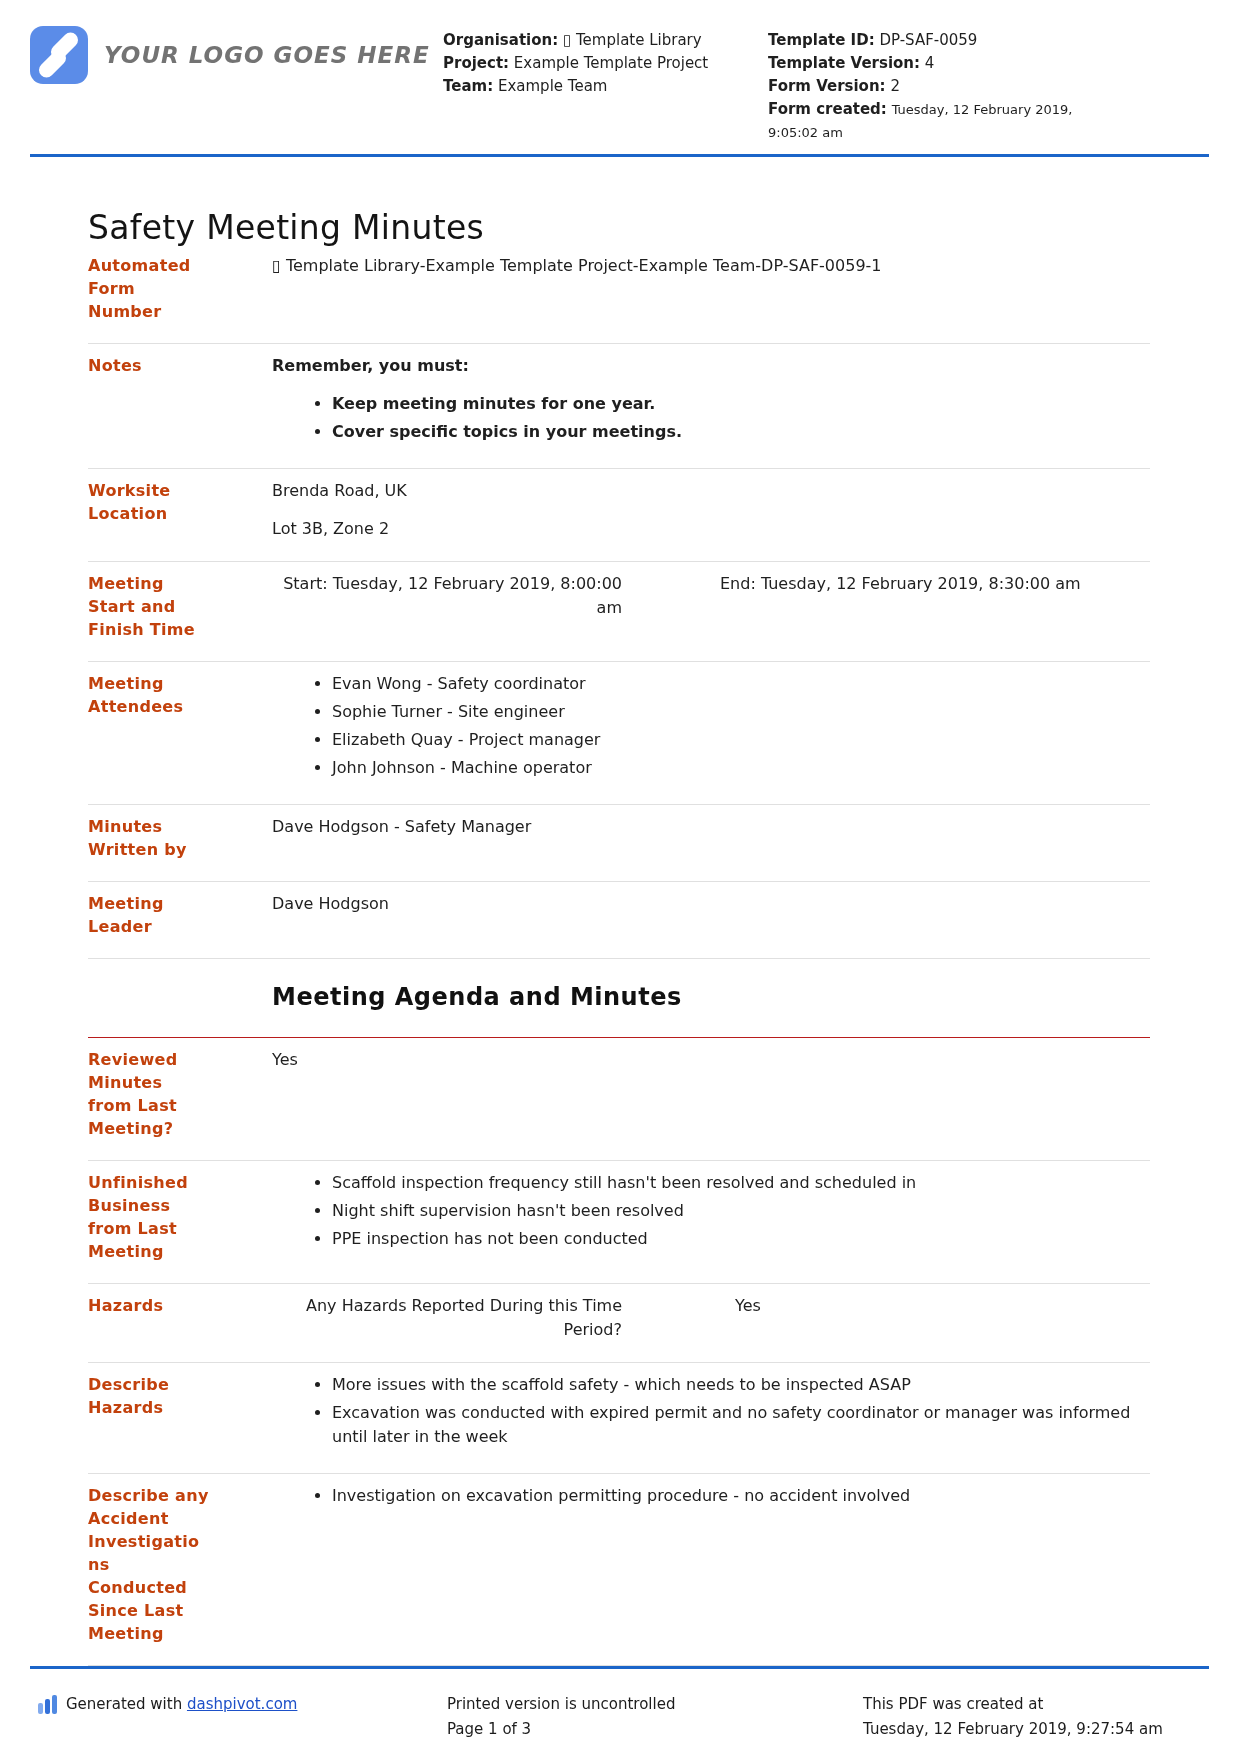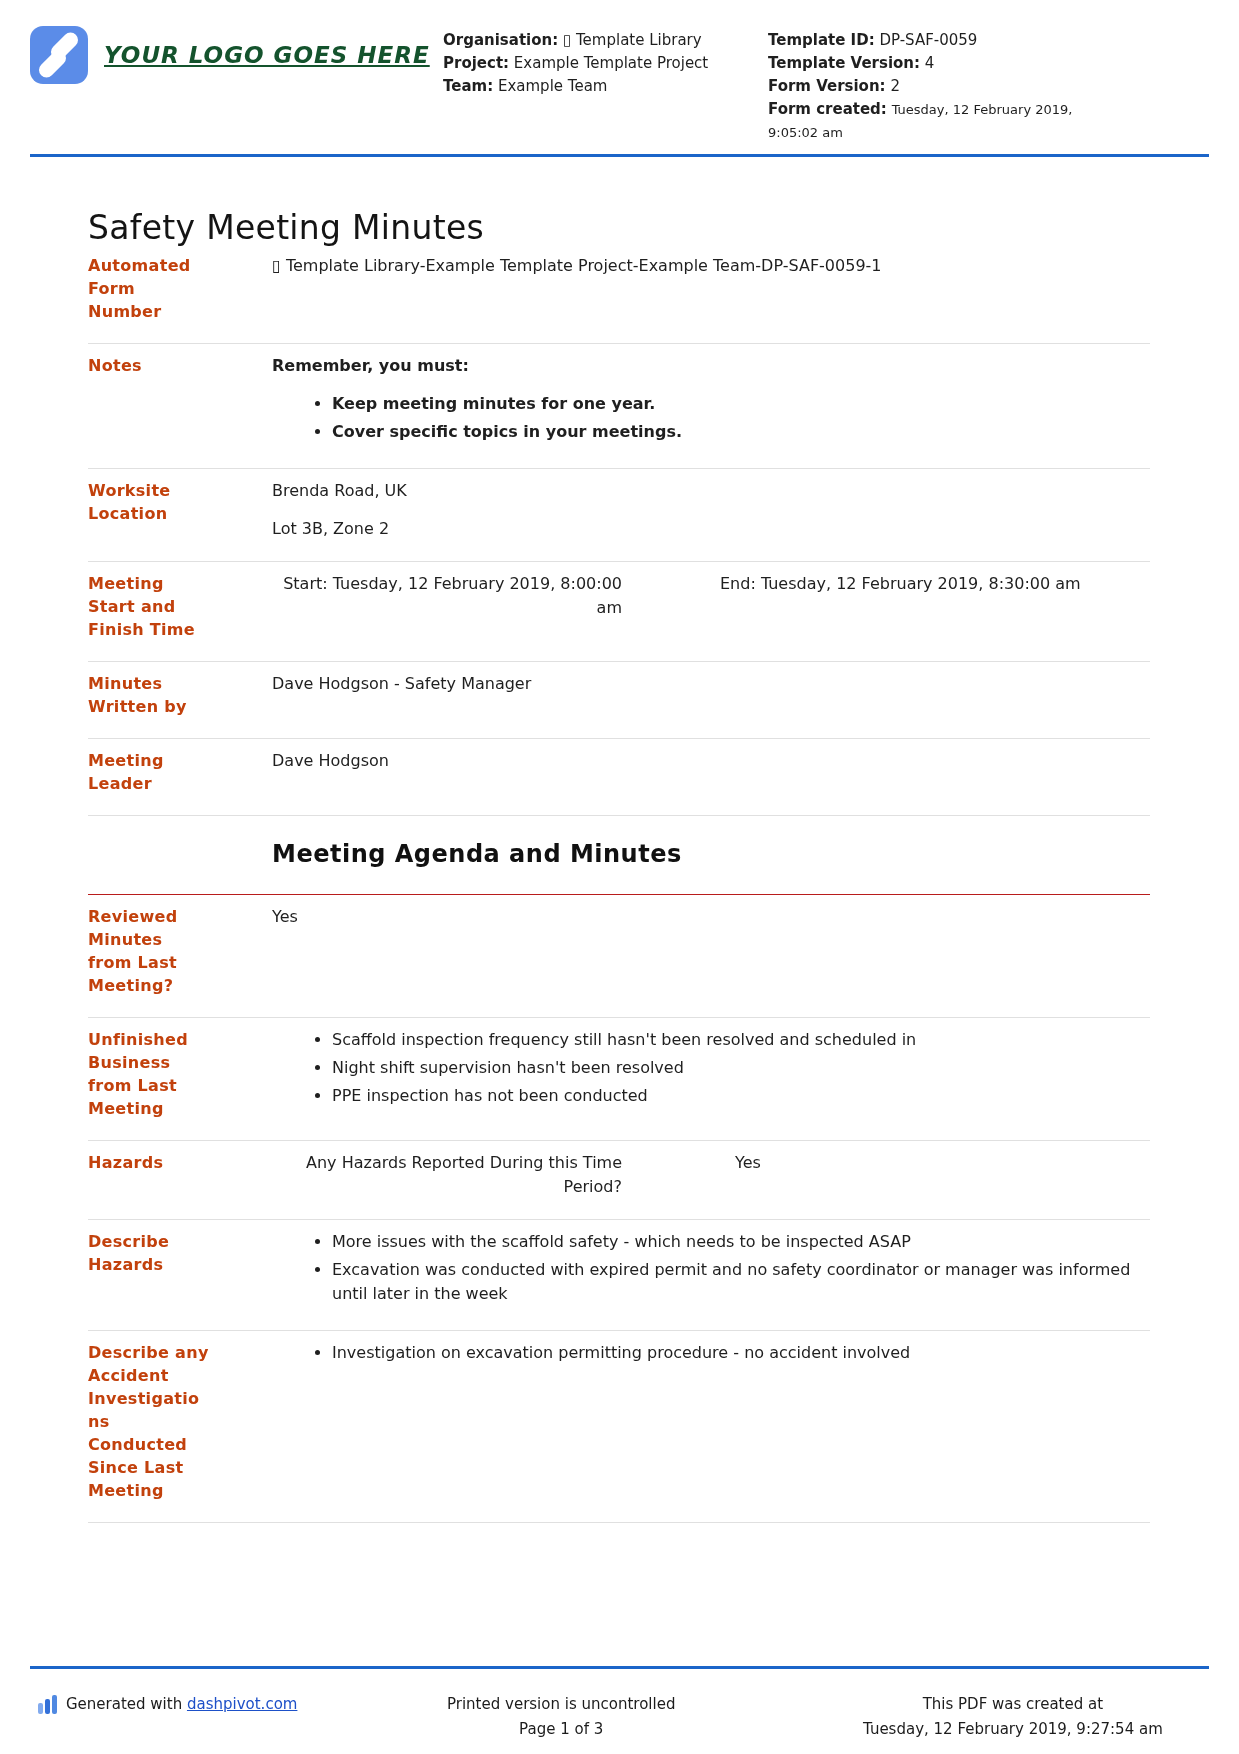--- a/index.html
+++ b/index.html
@@ -9,21 +9,21 @@
     color:#1f1f1f;-webkit-font-smoothing:antialiased;
   }
   .b{font-weight:bold;}
 
   
   .logo{position:absolute;left:30px;top:26px;display:flex;align-items:center;gap:16px;}
   .logo-mark{position:relative;width:58px;height:58px;border-radius:13px;background:#5b8ce8;overflow:hidden;flex:0 0 auto;}
   .logo-mark .pill{position:absolute;width:15px;height:32px;background:#ffffff;border-radius:8px;transform:rotate(45deg);}
   .logo-mark .p1{left:27px;top:4px;}
   .logo-mark .p2{left:15px;top:22px;}
-  .logo-text{font-style:italic;font-weight:bold;font-size:23px;letter-spacing:1px;color:#14532d;white-space:nowrap;text-decoration:underline;}
+  .logo-text{font-style:italic;font-weight:bold;font-size:23px;letter-spacing:1px;color:#737373;white-space:nowrap;}
 
   .org-block{position:absolute;left:443px;top:29px;font-size:15px;line-height:23px;}
   .meta-block{position:absolute;left:768px;top:29px;width:312px;font-size:15px;line-height:23px;}
   .meta-small{font-size:13px;}
 
   .rule{position:absolute;left:30px;width:1179px;height:3px;background:#1b65c9;}
   .rule-top{top:154px;}
   .rule-bottom{top:1666px;}
 
   
@@ -40,21 +40,21 @@
   ul.bullets.flush{margin-top:0;}
   ul.bullets li{margin-bottom:4px;}
   ul.bullets.boldlist li{font-weight:bold;}
   .twocol{display:grid;grid-template-columns:448px 1fr;}
   .halfnote{max-width:350px;text-align:right;}
   .answer{padding-left:15px;}
   .heading-row{padding:24px 0 26px 184px;border-bottom:1px solid #b91c1c;}
   .heading-row h2{margin:0;font-size:24px;font-weight:bold;letter-spacing:0.5px;color:#111;}
 
   
-  .footer-col{position:absolute;font-size:15px;line-height:25px;color:#1c1c1c;text-align:center;}
+  .footer-col{position:absolute;font-size:15px;line-height:25px;color:#1c1c1c;}
   .footer-left{left:38px;top:1692px;display:flex;align-items:flex-start;gap:9px;}
   .footer-mid{left:447px;top:1692px;}
   .footer-right{left:863px;top:1692px;}
   .bars{display:inline-flex;align-items:flex-end;gap:2px;height:20px;margin-top:2px;}
   .bars i{display:block;width:5px;border-radius:2px;}
   .bars .bar1{height:11px;background:#82abef;}
   .bars .bar2{height:15px;background:#3471d9;}
   .bars .bar3{height:19px;background:#5089e2;}
   a.dp-link{color:#1d50c8;text-decoration:underline;}
 </style>
@@ -113,20 +113,31 @@
   </div>
 
   <div class="row">
     <div class="row-label">Meeting Start and Finish Time</div>
     <div class="row-value twocol">
       <div class="halfnote">Start: Tuesday, 12 February 2019, 8:00:00 am</div>
       <div>End: Tuesday, 12 February 2019, 8:30:00 am</div>
     </div>
   </div>
 
+  <div class="row">
+    <div class="row-label">Meeting Attendees</div>
+    <div class="row-value">
+      <ul class="bullets flush">
+        <li>Evan Wong - Safety coordinator</li>
+        <li>Sophie Turner - Site engineer</li>
+        <li>Elizabeth Quay - Project manager</li>
+        <li>John Johnson - Machine operator</li>
+      </ul>
+    </div>
+  </div>
 
   <div class="row">
     <div class="row-label">Minutes Written by</div>
     <div class="row-value">Dave Hodgson - Safety Manager</div>
   </div>
 
   <div class="row">
     <div class="row-label">Meeting Leader</div>
     <div class="row-value">Dave Hodgson</div>
   </div>

